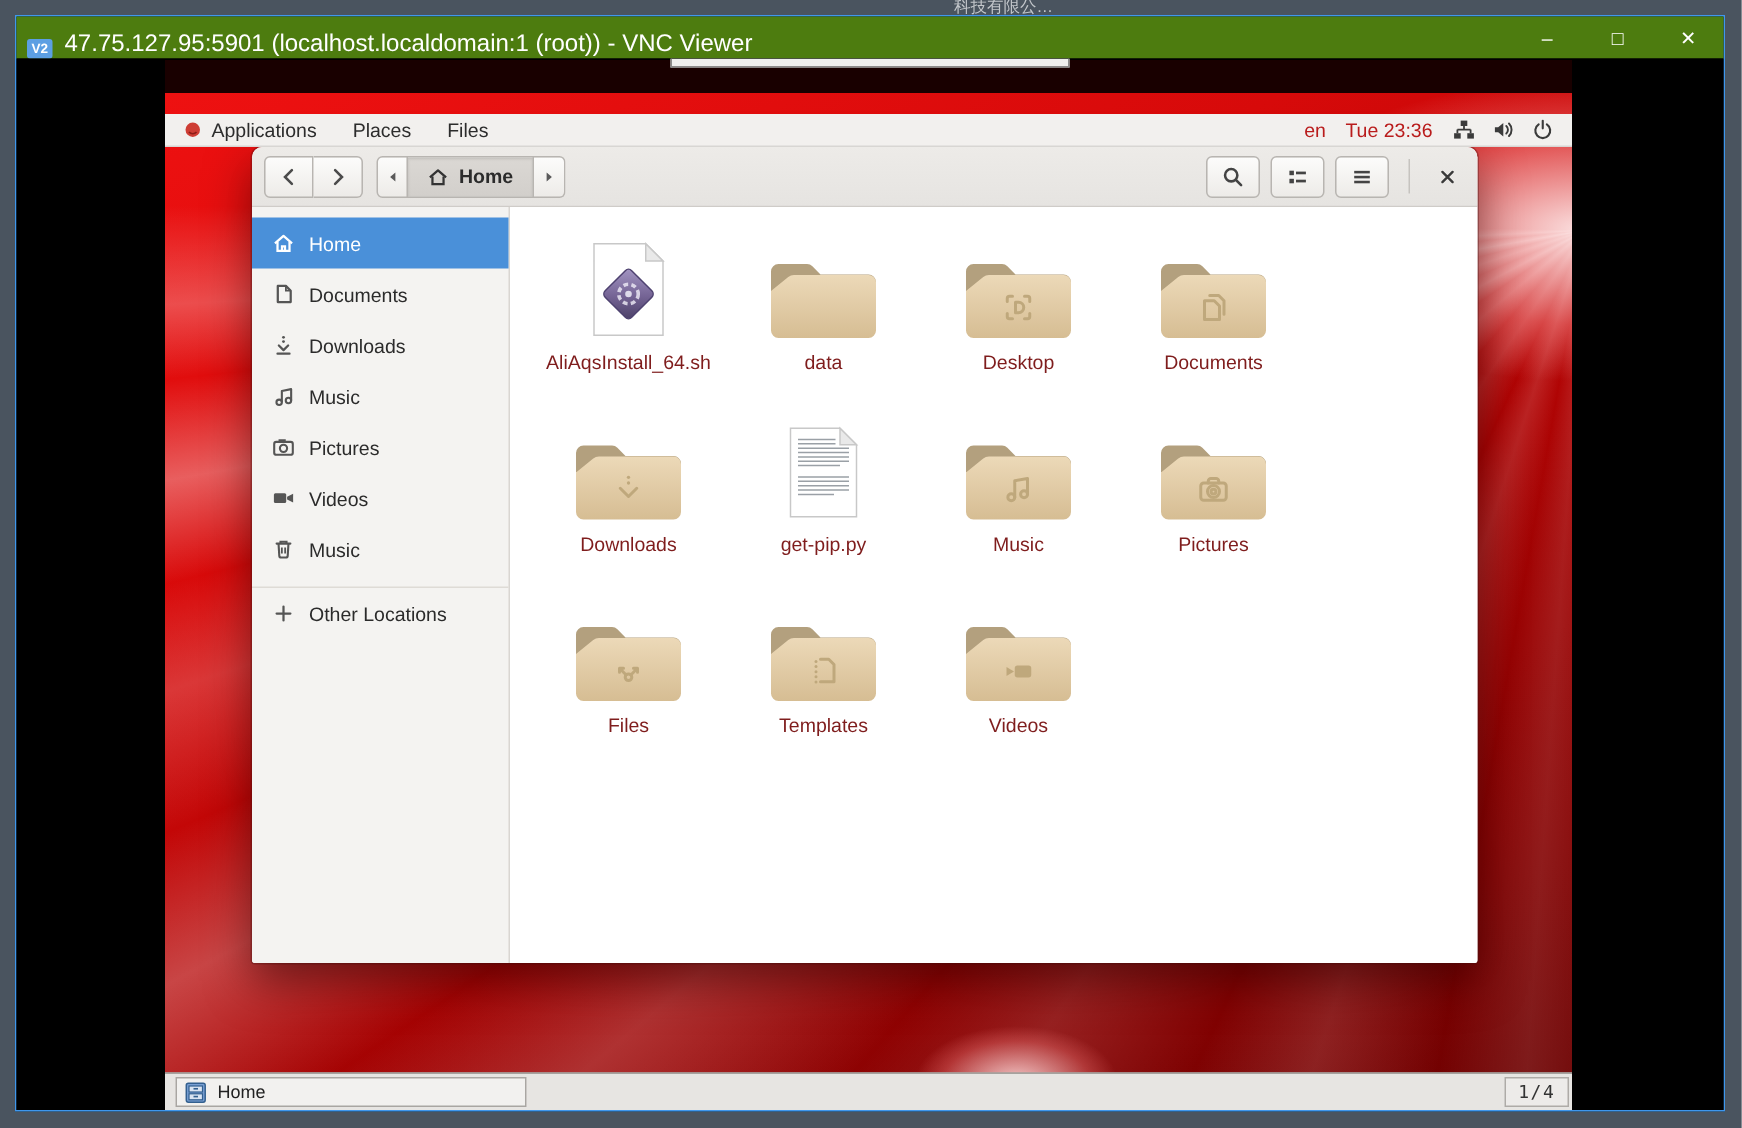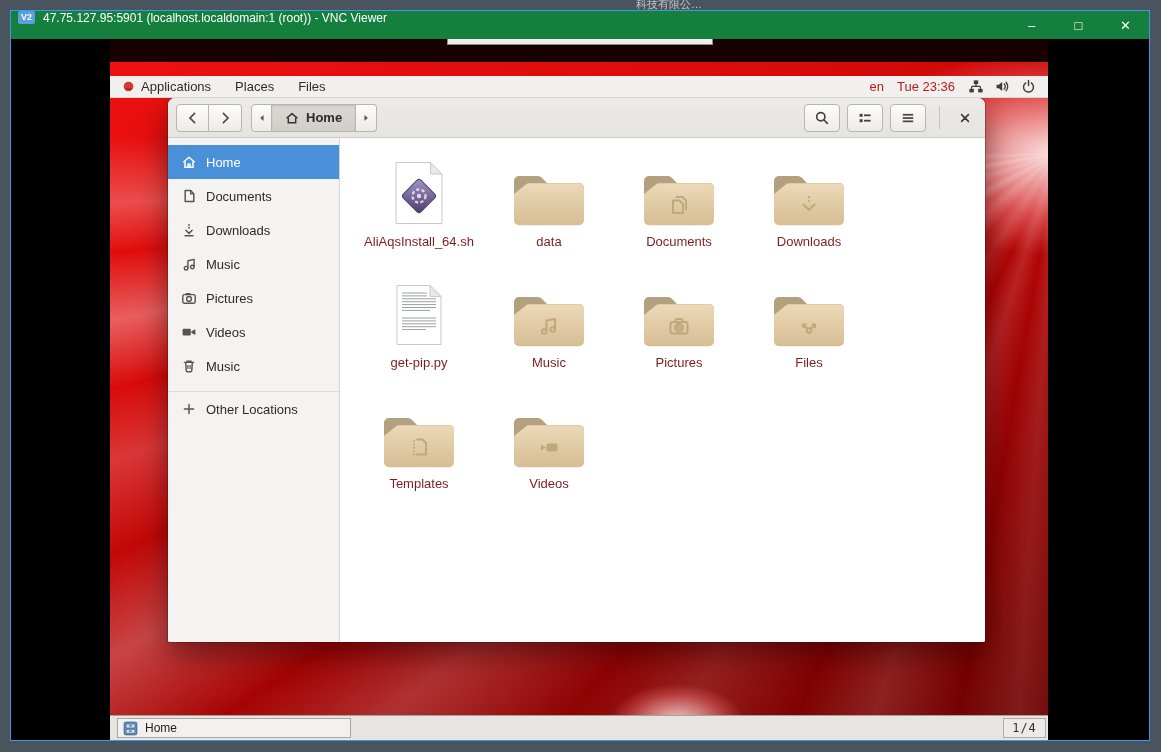--- a/index.html
+++ b/index.html
@@ -6,24 +6,24 @@
   html,body { width:1161px; height:752px; }
   body { font-family:"Liberation Sans", sans-serif; background:#3d454e; overflow:hidden; }
 
   #stage { position:relative; width:1161px; height:752px; background:#4a545f; overflow:hidden; }
 
   .host-title { position:absolute; left:636px; top:-3px; color:#c3c7cb; font-size:11px; }
 
   
   .vnc-window { position:absolute; left:10px; top:10px; width:1140px; height:731px;
     border:1px solid #3f97ec; background:#000; }
-  .vnc-titlebar { height:28px; background:#15803d; display:flex; align-items:flex-start; color:#fff; }
+  .vnc-titlebar { height:28px; background:#4d7c0f; display:flex; align-items:flex-end; color:#fff; }
   .vnc-logo { margin-left:7px; background:#5c9fe3; color:#fff; font-size:9px; font-weight:bold;
     padding:2px 3px; border-radius:2px; line-height:9px; }
-  .vnc-title { margin-left:8px; font-size:12px; }
+  .vnc-title { margin-left:8px; font-size:16px; }
   .vnc-controls { margin-left:auto; display:flex; height:100%; }
   .vnc-ctl { width:47px; height:100%; display:flex; align-items:center; justify-content:center;
     font-size:13px; color:#fff; }
   .vnc-client { position:relative; width:1138px; height:701px; background:#000; overflow:hidden; }
 
   .peek-strip { position:absolute; left:436px; top:0; width:266px; height:6px;
     background:#efefee; border:1px solid #8b8b8b; border-top:none; z-index:9; }
 
   
   .remote { position:absolute; left:99px; top:1px; width:938px; height:700px; background:#190000; }
@@ -379,20 +379,36 @@
   </svg>
                       </div>
                       <div class="file-label">data</div>
                     </div>
                     <div class="file">
                       <div class="icon-box">
                         <svg width="76" height="58" viewBox="0 0 76 58">
     <path d="M3 26 V13 a5 5 0 0 1 5-5 h19 a5 5 0 0 1 3.6 1.5 L36 15 h32 a5 5 0 0 1 5 5 v6 z" fill="#b3a07e"></path>
     <path d="M3 26 l11.5-9.3 a6 6 0 0 1 3.8-1.4 H68 a5 5 0 0 1 5 5 v32 a5 5 0 0 1-5 5 H8 a5 5 0 0 1-5-5 z" fill="url(#fgrad)"></path>
     <g transform="translate(26,25)" stroke="#bfa87c" stroke-width="2" fill="none" stroke-linecap="round" stroke-linejoin="round">
+                            <path d="M4.5 8 V6 a1.5 1.5 0 0 1 1.5-1.5 h2"></path>
+                            <path d="M16 4.5 h2 a1.5 1.5 0 0 1 1.5 1.5 v2"></path>
+                            <path d="M19.5 16 v2 a1.5 1.5 0 0 1-1.5 1.5 h-2"></path>
+                            <path d="M8 19.5 H6 a1.5 1.5 0 0 1-1.5-1.5 v-2"></path>
+                            <path d="M10 8.5 h2 a3.5 3.5 0 0 1 0 7 h-2 z"></path>
+                          </g>
+  </svg>
+                      </div>
+                      <div class="file-label">Desktop</div>
+                    </div>
+                    <div class="file">
+                      <div class="icon-box">
+                        <svg width="76" height="58" viewBox="0 0 76 58">
+    <path d="M3 26 V13 a5 5 0 0 1 5-5 h19 a5 5 0 0 1 3.6 1.5 L36 15 h32 a5 5 0 0 1 5 5 v6 z" fill="#b3a07e"></path>
+    <path d="M3 26 l11.5-9.3 a6 6 0 0 1 3.8-1.4 H68 a5 5 0 0 1 5 5 v32 a5 5 0 0 1-5 5 H8 a5 5 0 0 1-5-5 z" fill="url(#fgrad)"></path>
+    <g transform="translate(26,25)" stroke="#bfa87c" stroke-width="2" fill="none" stroke-linecap="round" stroke-linejoin="round">
                             <path d="M9.5 4 h6 l3.5 3.5 V16.5"></path>
                             <path d="M6 7.5 h6.5 L16 11 v9 H6 z"></path>
                           </g>
   </svg>
                       </div>
                       <div class="file-label">Documents</div>
                     </div>
                     <div class="file">
                       <div class="icon-box">
                         <svg width="76" height="58" viewBox="0 0 76 58">

